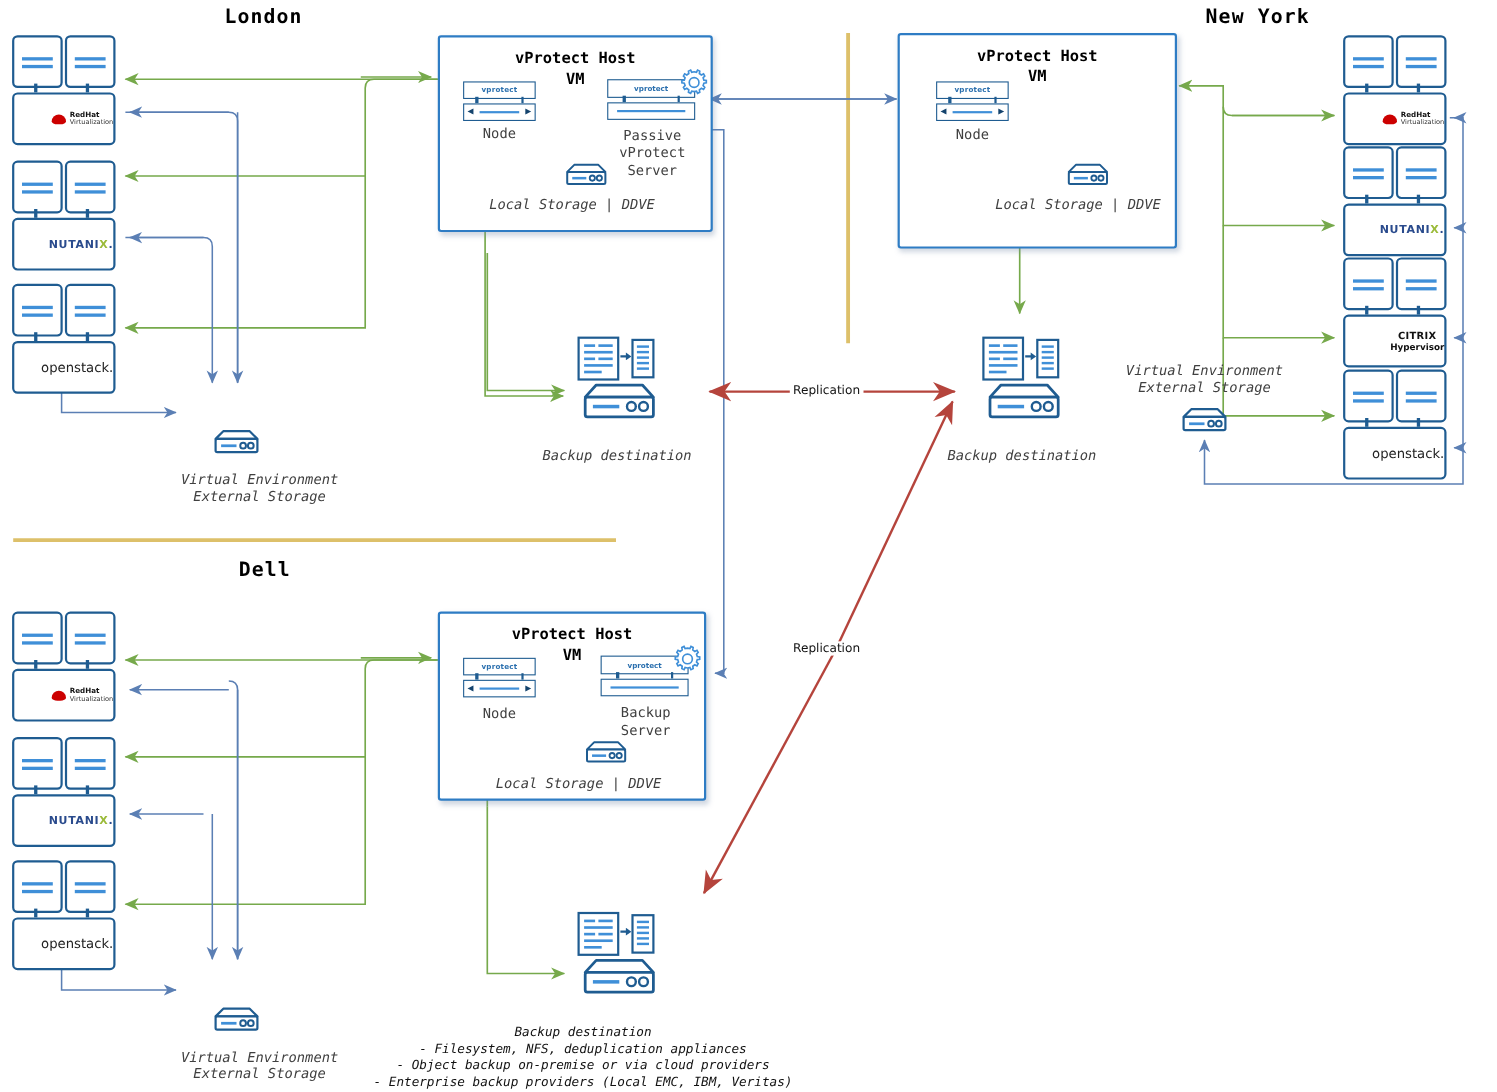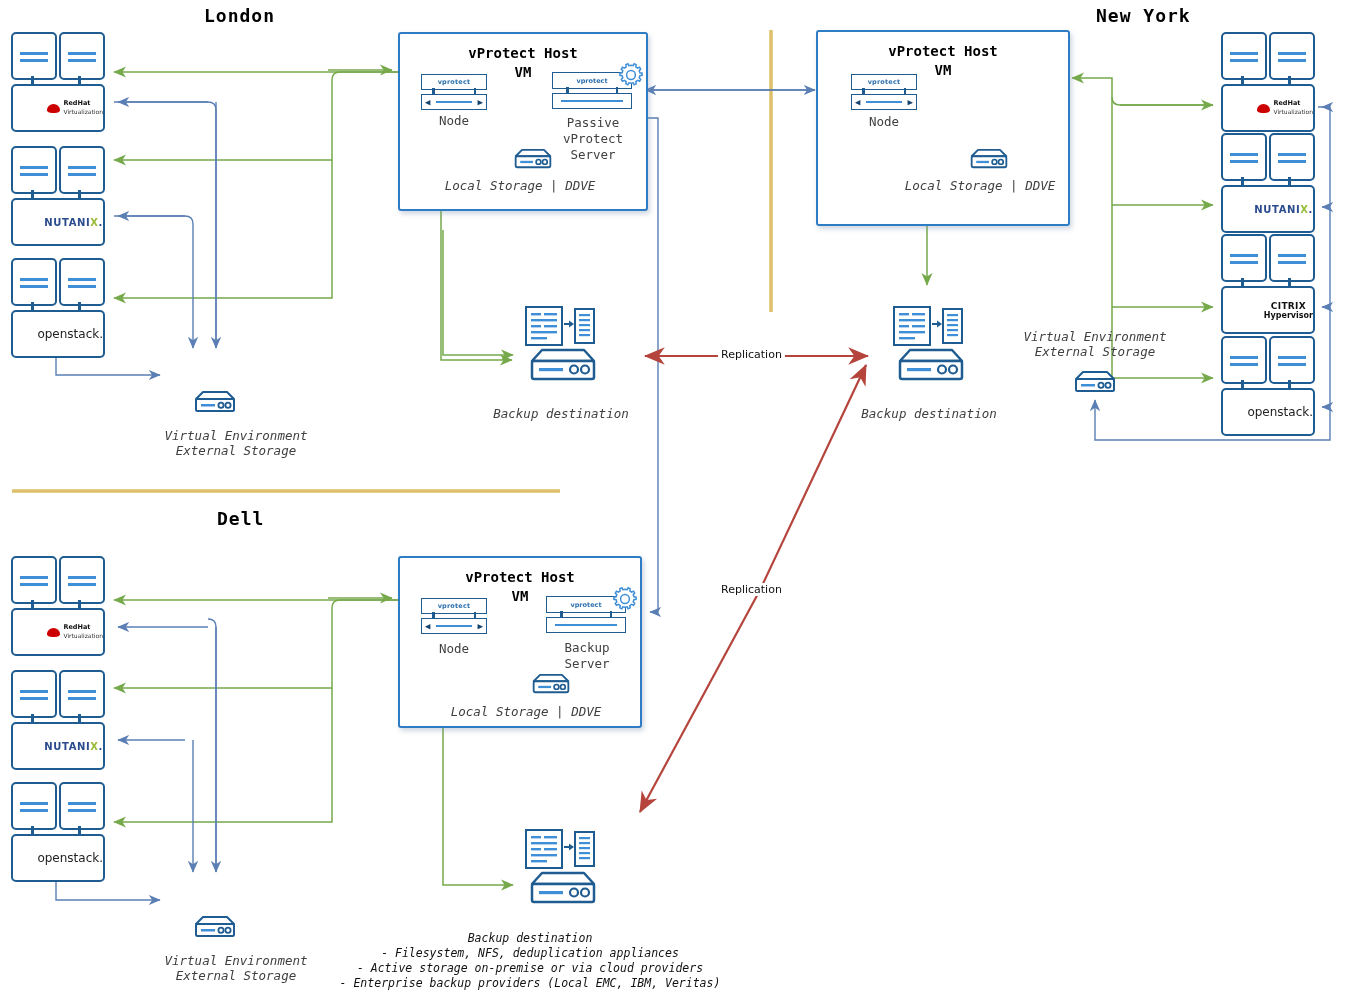--- a/index.html
+++ b/index.html
@@ -615,17 +615,17 @@
       <path d="M8,56 L18,45 L60,45 L70,56 Z" fill="#fff" stroke="#1f5c91" stroke-width="2.5" stroke-linejoin="round"></path>
       <rect x="8" y="56" width="62" height="18" rx="2" fill="#fff" stroke="#1f5c91" stroke-width="2.5"></rect>
       <rect x="15" y="63" width="24" height="3.2" fill="#3f8fd8"></rect>
       <circle cx="50" cy="64.5" r="4" fill="none" stroke="#1f5c91" stroke-width="2.2"></circle>
       <circle cx="61" cy="64.5" r="4" fill="none" stroke="#1f5c91" stroke-width="2.2"></circle>
     </svg>
   </div>
   <div class="footnote" style="left:310px;top:931px;width:440px;">
     <span>Backup destination</span><br>
     <span>- Filesystem, NFS, deduplication appliances</span><br>
-    <span>- Active storage on-premise or via cloud providers</span><br>
+    <span>- Object backup on-premise or via cloud providers</span><br>
     <span>- Enterprise backup providers (Local EMC, IBM, Veritas)</span>
   </div>
 
 </div>
 
 </body></html>

